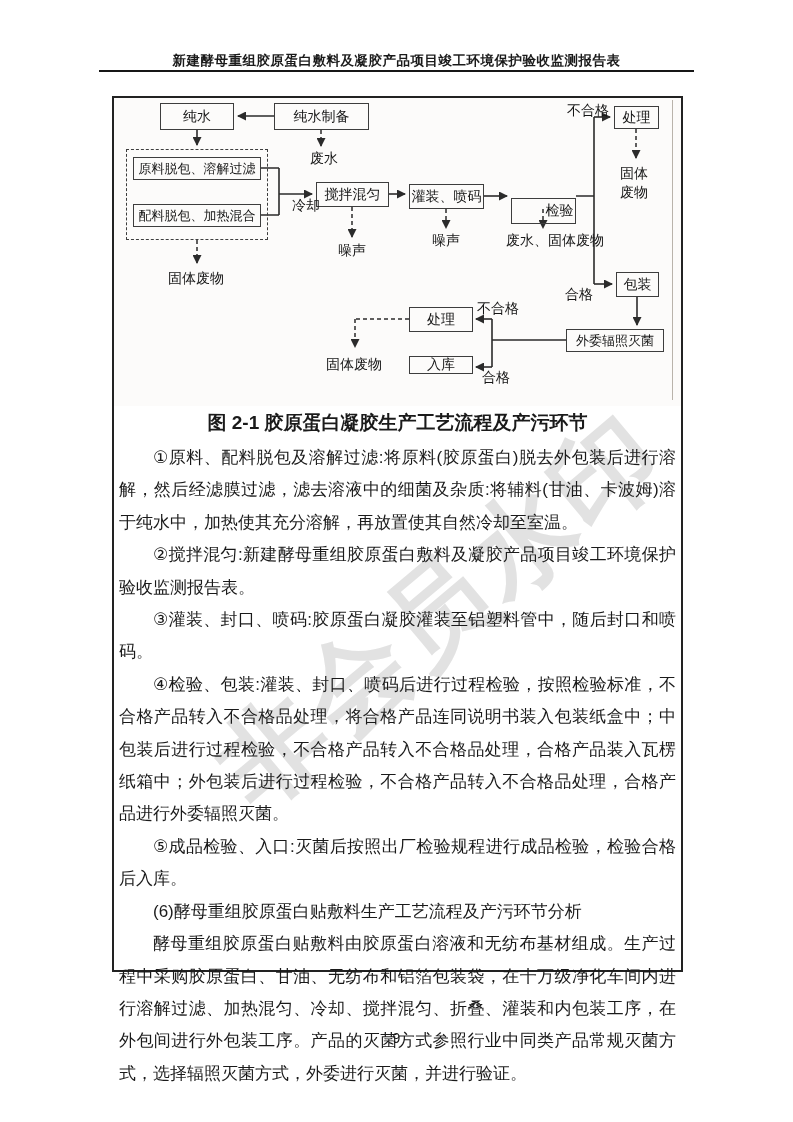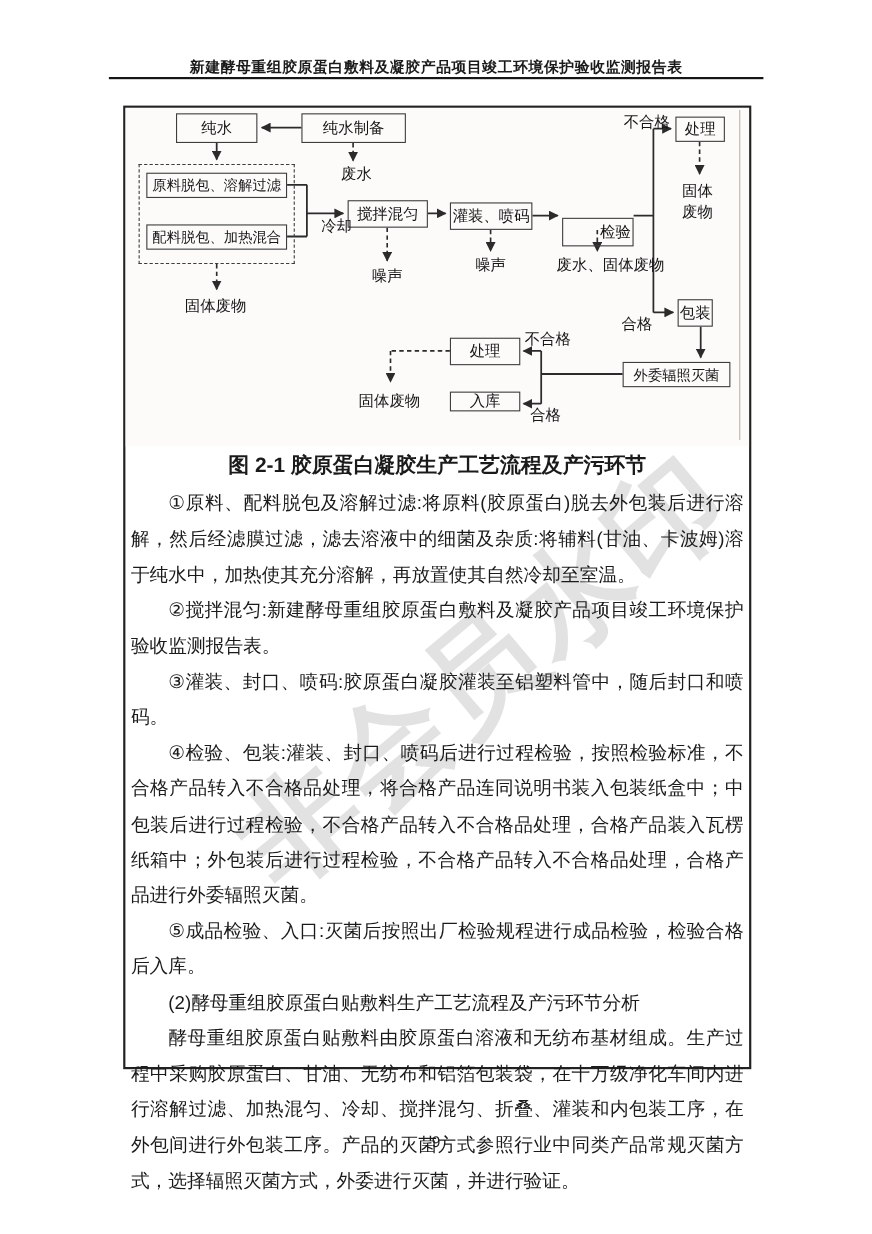--- a/index.html
+++ b/index.html
@@ -90,21 +90,21 @@
       <div class="fc-group" style="left:12px;top:51px;width:142px;height:91px;"></div>
 
       <div class="fc-node" style="left:46px;top:5px;width:74px;height:27px;">纯水</div>
       <div class="fc-node" style="left:160px;top:5px;width:95px;height:27px;">纯水制备</div>
       <div class="fc-node small" style="left:19px;top:59px;width:128px;height:23px;">原料脱包、溶解过滤</div>
       <div class="fc-node small" style="left:19px;top:106px;width:128px;height:23px;">配料脱包、加热混合</div>
       <div class="fc-node" style="left:202px;top:84px;width:73px;height:25px;">搅拌混匀</div>
       <div class="fc-node" style="left:295px;top:86px;width:75px;height:25px;">灌装、喷码</div>
       <div class="fc-node" style="left:397px;top:100px;width:65px;height:26px;padding-left:32px;">检验</div>
       <div class="fc-node" style="left:500px;top:8px;width:45px;height:23px;">处理</div>
-      <div class="fc-node" style="left:502px;top:174px;width:32px;height:25px;">包装</div>
+      <div class="fc-node" style="left:502px;top:174px;width:43px;height:25px;">包装</div>
       <div class="fc-node small" style="left:452px;top:231px;width:98px;height:23px;">外委辐照灭菌</div>
       <div class="fc-node" style="left:295px;top:209px;width:64px;height:25px;">处理</div>
       <div class="fc-node" style="left:295px;top:258px;width:64px;height:18px;">入库</div>
 
       <span class="fc-label" style="left:196px;top:52px;">废水</span>
       <span class="fc-label" style="left:166px;top:99px;padding-left:12px;">冷却</span>
       <span class="fc-label" style="left:224px;top:144px;">噪声</span>
       <span class="fc-label" style="left:318px;top:134px;">噪声</span>
       <span class="fc-label" style="left:392px;top:134px;">废水、固体废物</span>
       <span class="fc-label" style="left:54px;top:172px;">固体废物</span>
@@ -120,21 +120,21 @@
     </div>
 
     <div class="caption">图 2-1 胶原蛋白凝胶生产工艺流程及产污环节</div>
 
     <div class="body-text">
       <p>①原料、配料脱包及溶解过滤:将原料(胶原蛋白)脱去外包装后进行溶解，然后经滤膜过滤，滤去溶液中的细菌及杂质:将辅料(甘油、卡波姆)溶于纯水中，加热使其充分溶解，再放置使其自然冷却至室温。</p>
       <p>②搅拌混匀:新建酵母重组胶原蛋白敷料及凝胶产品项目竣工环境保护验收监测报告表。</p>
       <p>③灌装、封口、喷码:胶原蛋白凝胶灌装至铝塑料管中，随后封口和喷码。</p>
       <p>④检验、包装:灌装、封口、喷码后进行过程检验，按照检验标准，不合格产品转入不合格品处理，将合格产品连同说明书装入包装纸盒中；中包装后进行过程检验，不合格产品转入不合格品处理，合格产品装入瓦楞纸箱中；外包装后进行过程检验，不合格产品转入不合格品处理，合格产品进行外委辐照灭菌。</p>
       <p>⑤成品检验、入口:灭菌后按照出厂检验规程进行成品检验，检验合格后入库。</p>
-      <p>(2)酵母重组胶原蛋白贴敷料生产工艺流程及产污环节分析</p>
+      <p>(6)酵母重组胶原蛋白贴敷料生产工艺流程及产污环节分析</p>
       <p>酵母重组胶原蛋白贴敷料由胶原蛋白溶液和无纺布基材组成。生产过程中采购胶原蛋白、甘油、无纺布和铝箔包装袋，在十万级净化车间内进行溶解过滤、加热混匀、冷却、搅拌混匀、折叠、灌装和内包装工序，在外包间进行外包装工序。产品的灭菌方式参照行业中同类产品常规灭菌方式，选择辐照灭菌方式，外委进行灭菌，并进行验证。</p>
     </div>
 
   </div>
 
   <div class="page-number">9</div>
 
 </div>
 
 </body></html>

